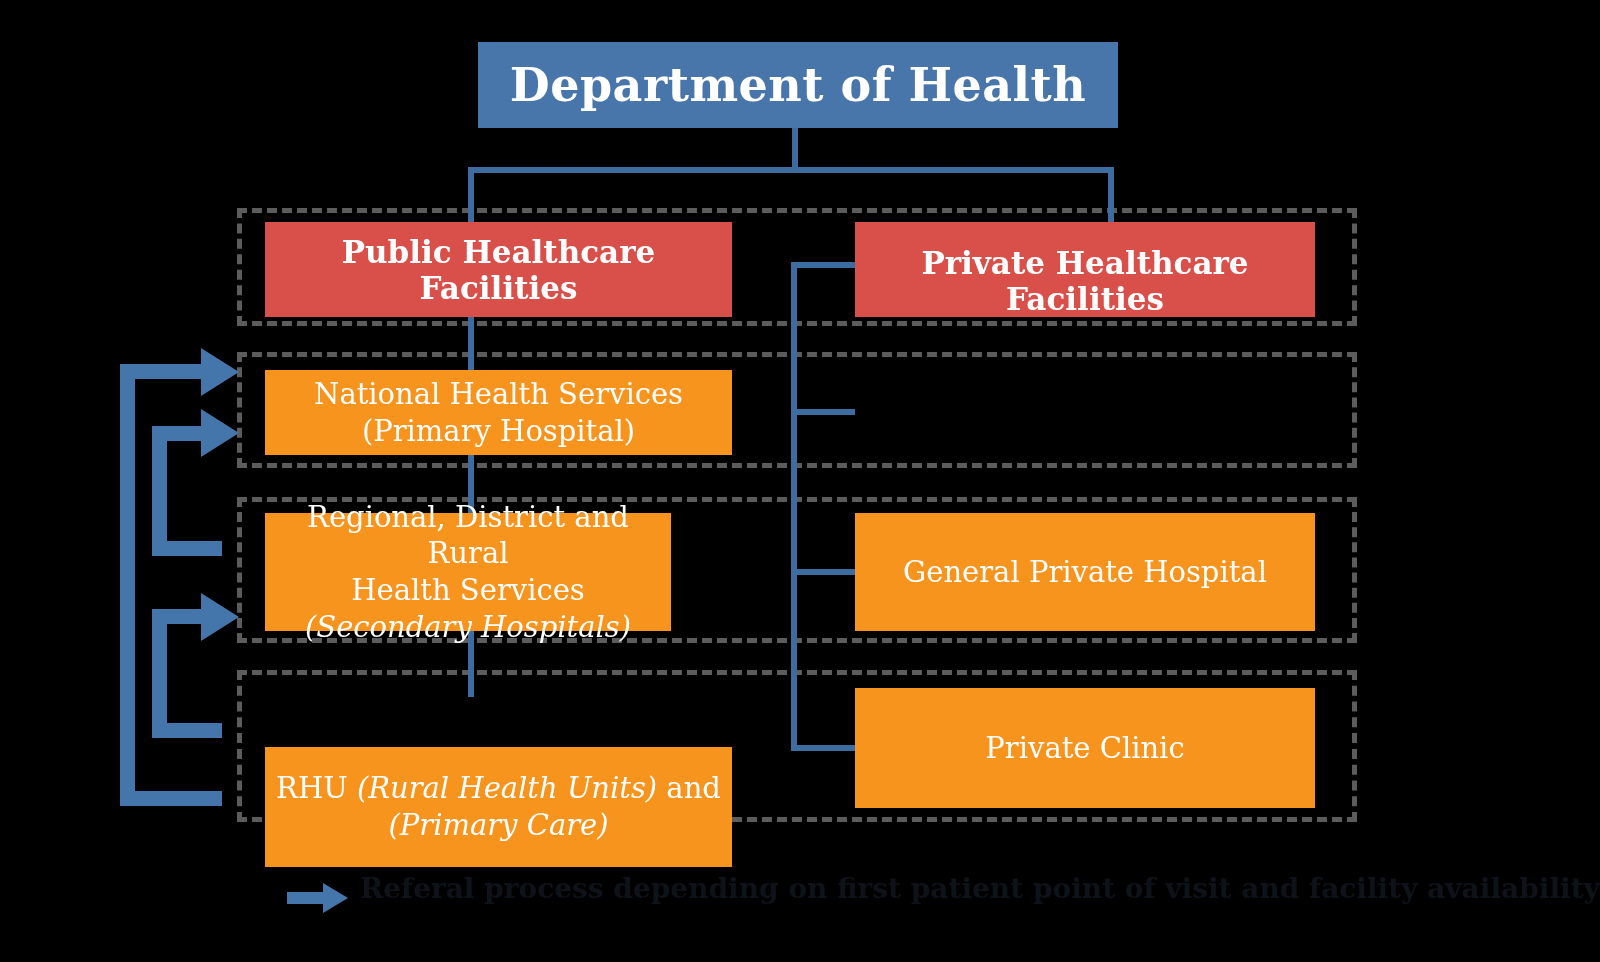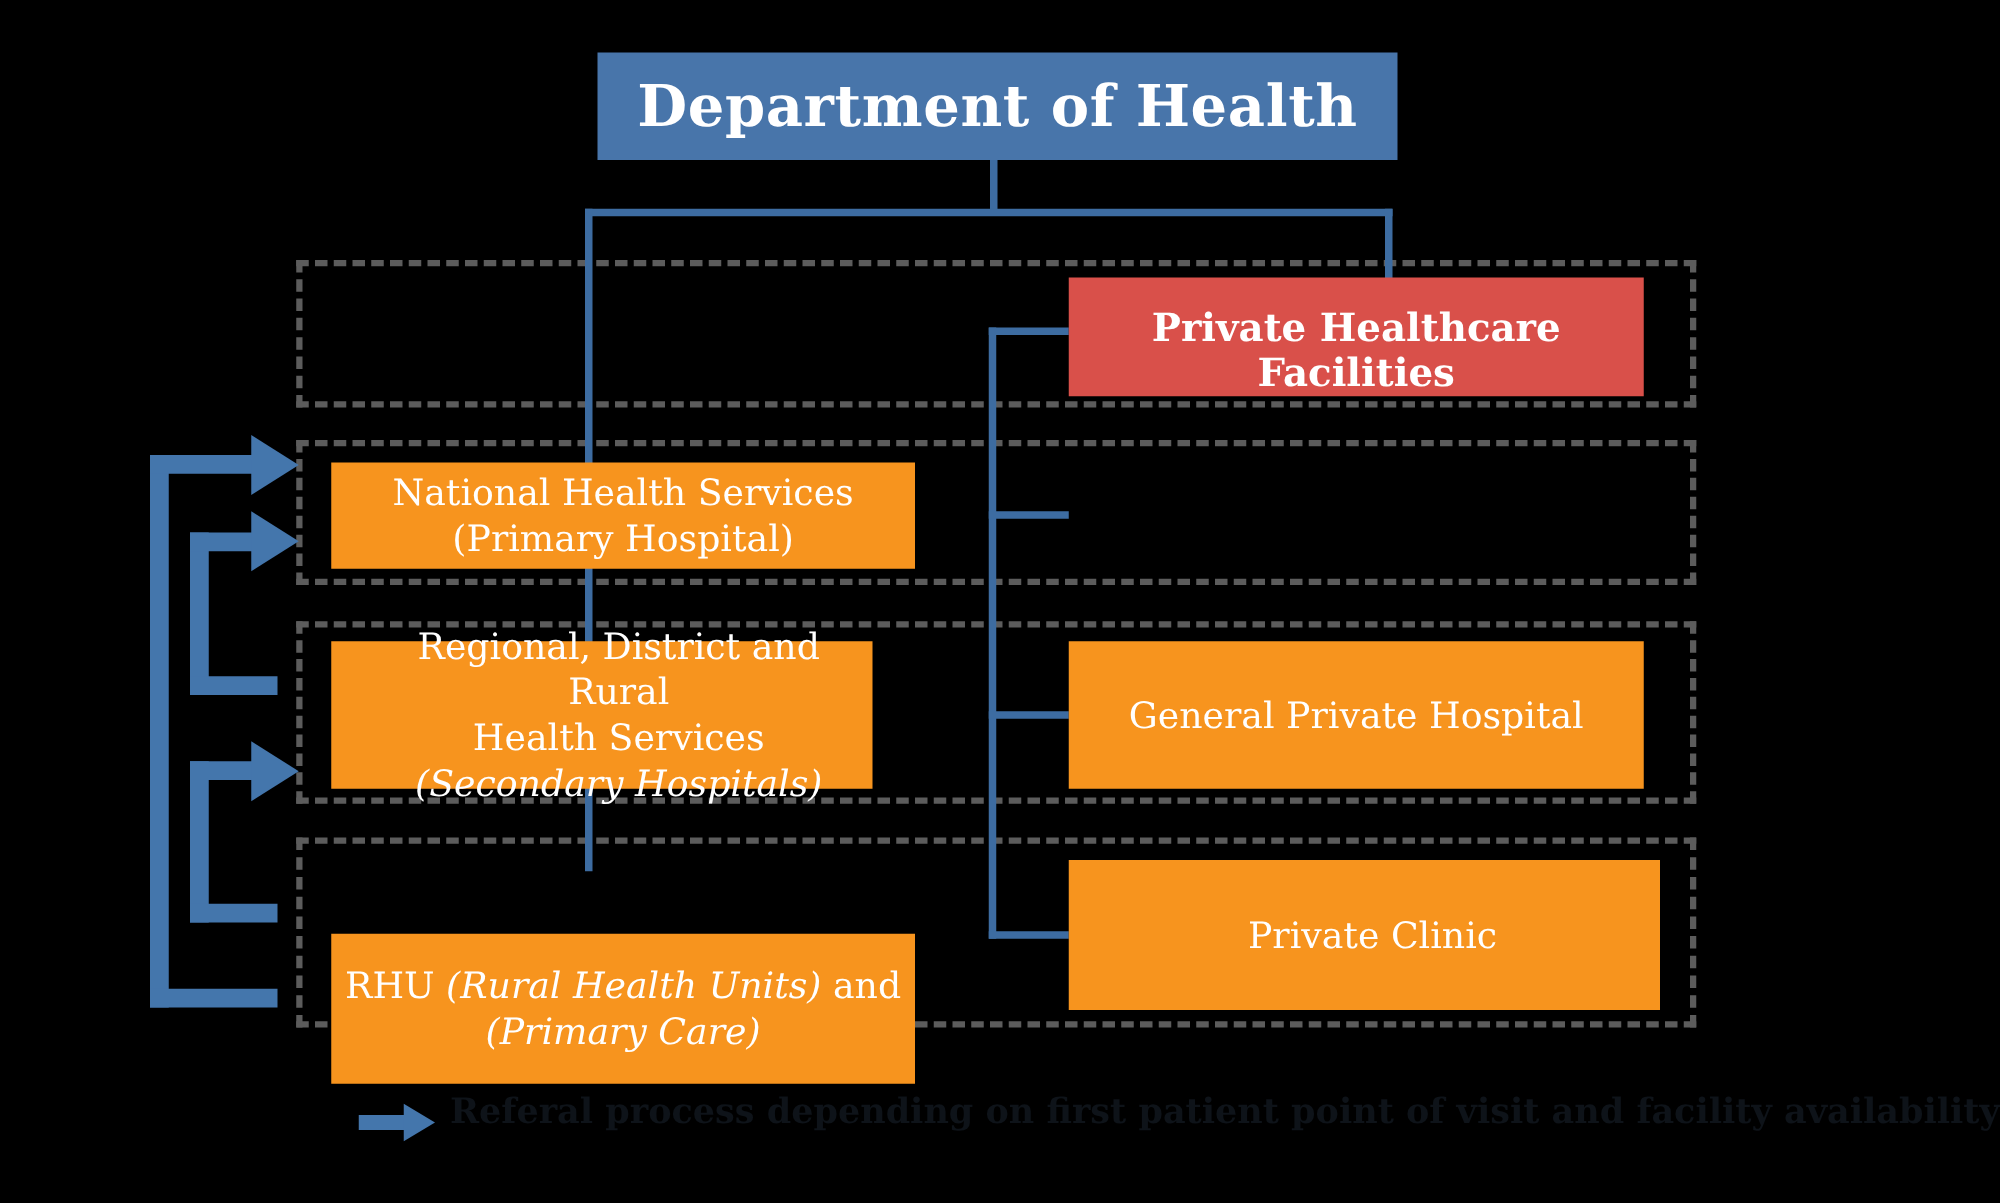--- a/index.html
+++ b/index.html
@@ -77,44 +77,47 @@
 
   <div class="row" style="left:237px; top:208px; width:1120px; height:118px;"></div>
   <div class="row" style="left:237px; top:352px; width:1120px; height:116px;"></div>
   <div class="row" style="left:237px; top:497px; width:1120px; height:146px;"></div>
   <div class="row" style="left:237px; top:670px; width:1120px; height:152px;"></div>
 
   <div class="box title-box" style="left:478px; top:42px; width:640px; height:86px;align-items:center;">
     <span>Department of Health</span>
   </div>
 
+  <div class="box red" style="left:265px; top:222px; width:467px; height:95px;">
+    <span>Public Healthcare Facilities</span>
+  </div>
   <div class="box red" style="left:855px; top:222px; width:460px; height:95px;justify-content:flex-end;">
     <span>Private Healthcare Facilities</span>
   </div>
 
   <div class="box orange" style="left:265px; top:370px; width:467px; height:85px;">
     <span>National Health Services</span>
     <span>(Primary Hospital)</span>
   </div>
 
-  <div class="box orange" style="left:265px; top:513px; width:406px; height:118px;padding-left:27px;">
+  <div class="box orange" style="left:265px; top:513px; width:406px; height:118px;">
     <span>Regional, District and Rural</span>
     <span>Health Services</span>
     <span class="it">(Secondary Hospitals)</span>
   </div>
 
   <div class="box orange" style="left:265px; top:715px; width:467px; height:120px;margin-top:32px;">
     <span><span>RHU </span><span class="it">(Rural Health Units)</span><span> and</span></span>
     <span class="it">(Primary Care)</span>
   </div>
 
   <div class="box orange" style="left:855px; top:513px; width:460px; height:118px;">
     <span>General Private Hospital</span>
   </div>
-  <div class="box orange" style="left:855px; top:688px; width:460px; height:120px;padding-left:13px;">
+  <div class="box orange" style="left:855px; top:688px; width:460px; height:120px;">
     <span>Private Clinic</span>
   </div>
 
   <div class="legend-tail"></div>
   <div class="legend-head"></div>
   <div class="legend-label">Referal process depending on first patient point of visit and facility availability of services</div>
 
 </div>
 
 </body></html>

